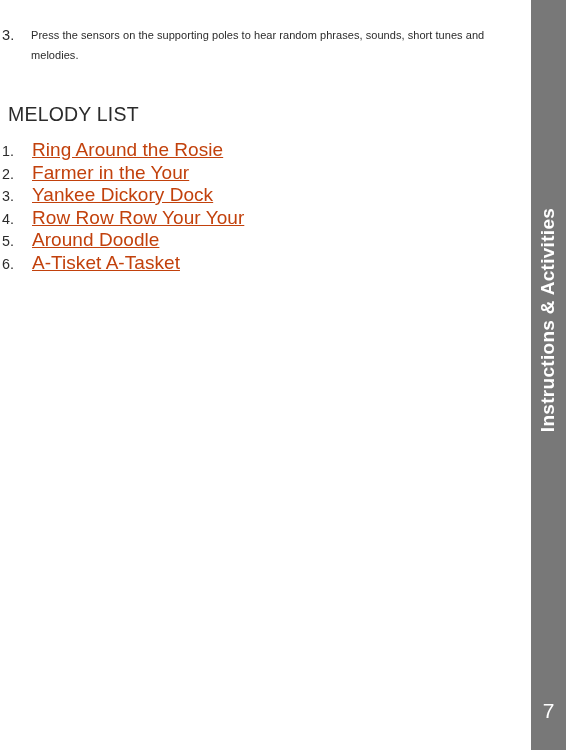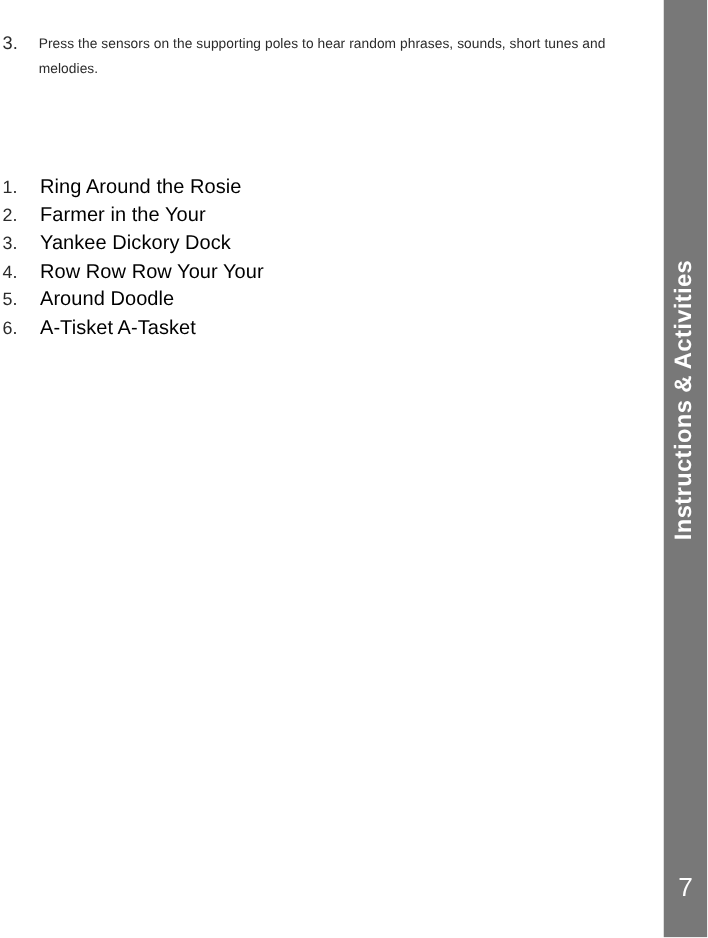--- a/index.html
+++ b/index.html
@@ -80,25 +80,26 @@
   }
   .melody-item .num {
     width: 30px;
     flex: 0 0 30px;
     font-size: 14.3px;
     line-height: 22.5px;
     color: #2b2b2b;
   }
   .melody-item .label {
     flex: 1 1 auto;
-    font-size: 16px;
+    font-size: 19px;
     line-height: 22.5px;
-    color: #000000;
+    color: #c2410c;
     letter-spacing: 0.05px;
     white-space: nowrap;
+    text-decoration: underline;
   }
 
   
   .side-tab {
     position: absolute;
     right: 0;
     top: 0;
     width: 35px;
     height: 750px;
     background: #787878;
@@ -139,20 +140,21 @@
 
 <div class="page">
 
   <div class="content">
 
     <div class="instruction">
       <span class="num">3.</span>
       <span class="body">Press the sensors on the supporting poles to hear random phrases, sounds, short tunes and melodies.</span>
     </div>
 
+    <div class="section-heading">MELODY LIST</div>
 
     <div class="melody-list">
 
       <div class="melody-item">
         <span class="num">1.</span>
         <span class="label">Ring Around the Rosie</span>
       </div>
 
       <div class="melody-item">
         <span class="num">2.</span>

